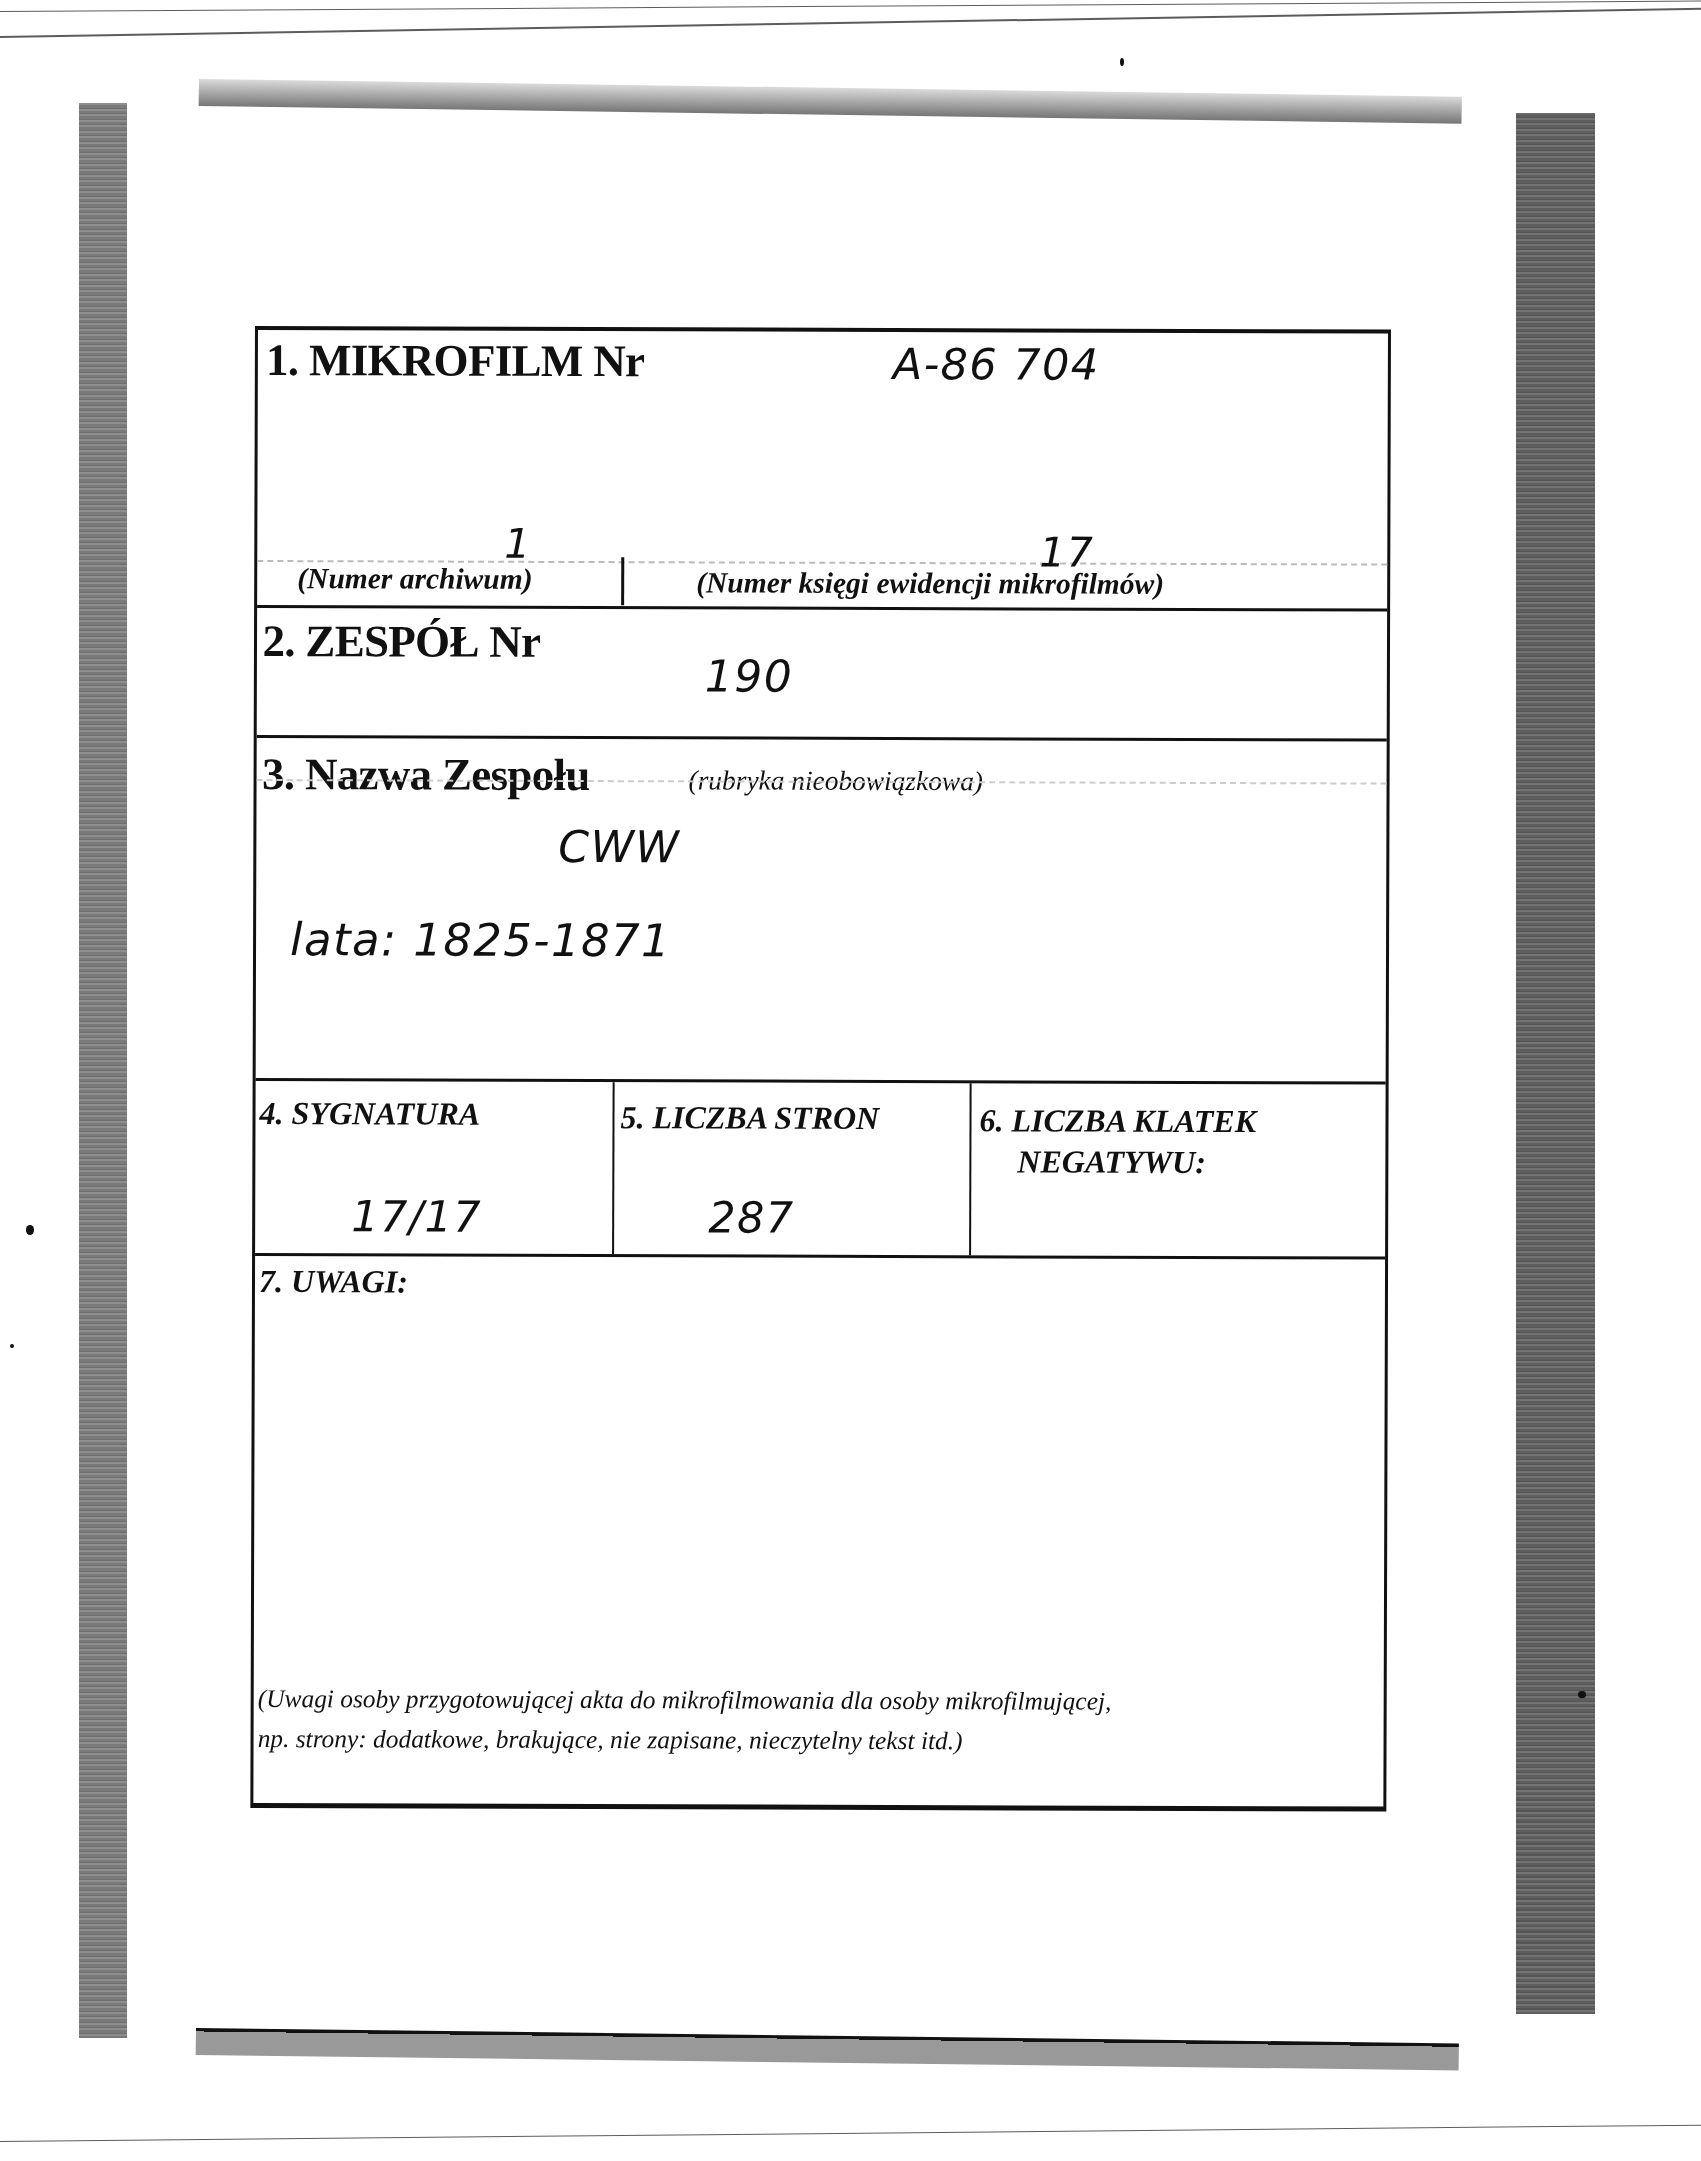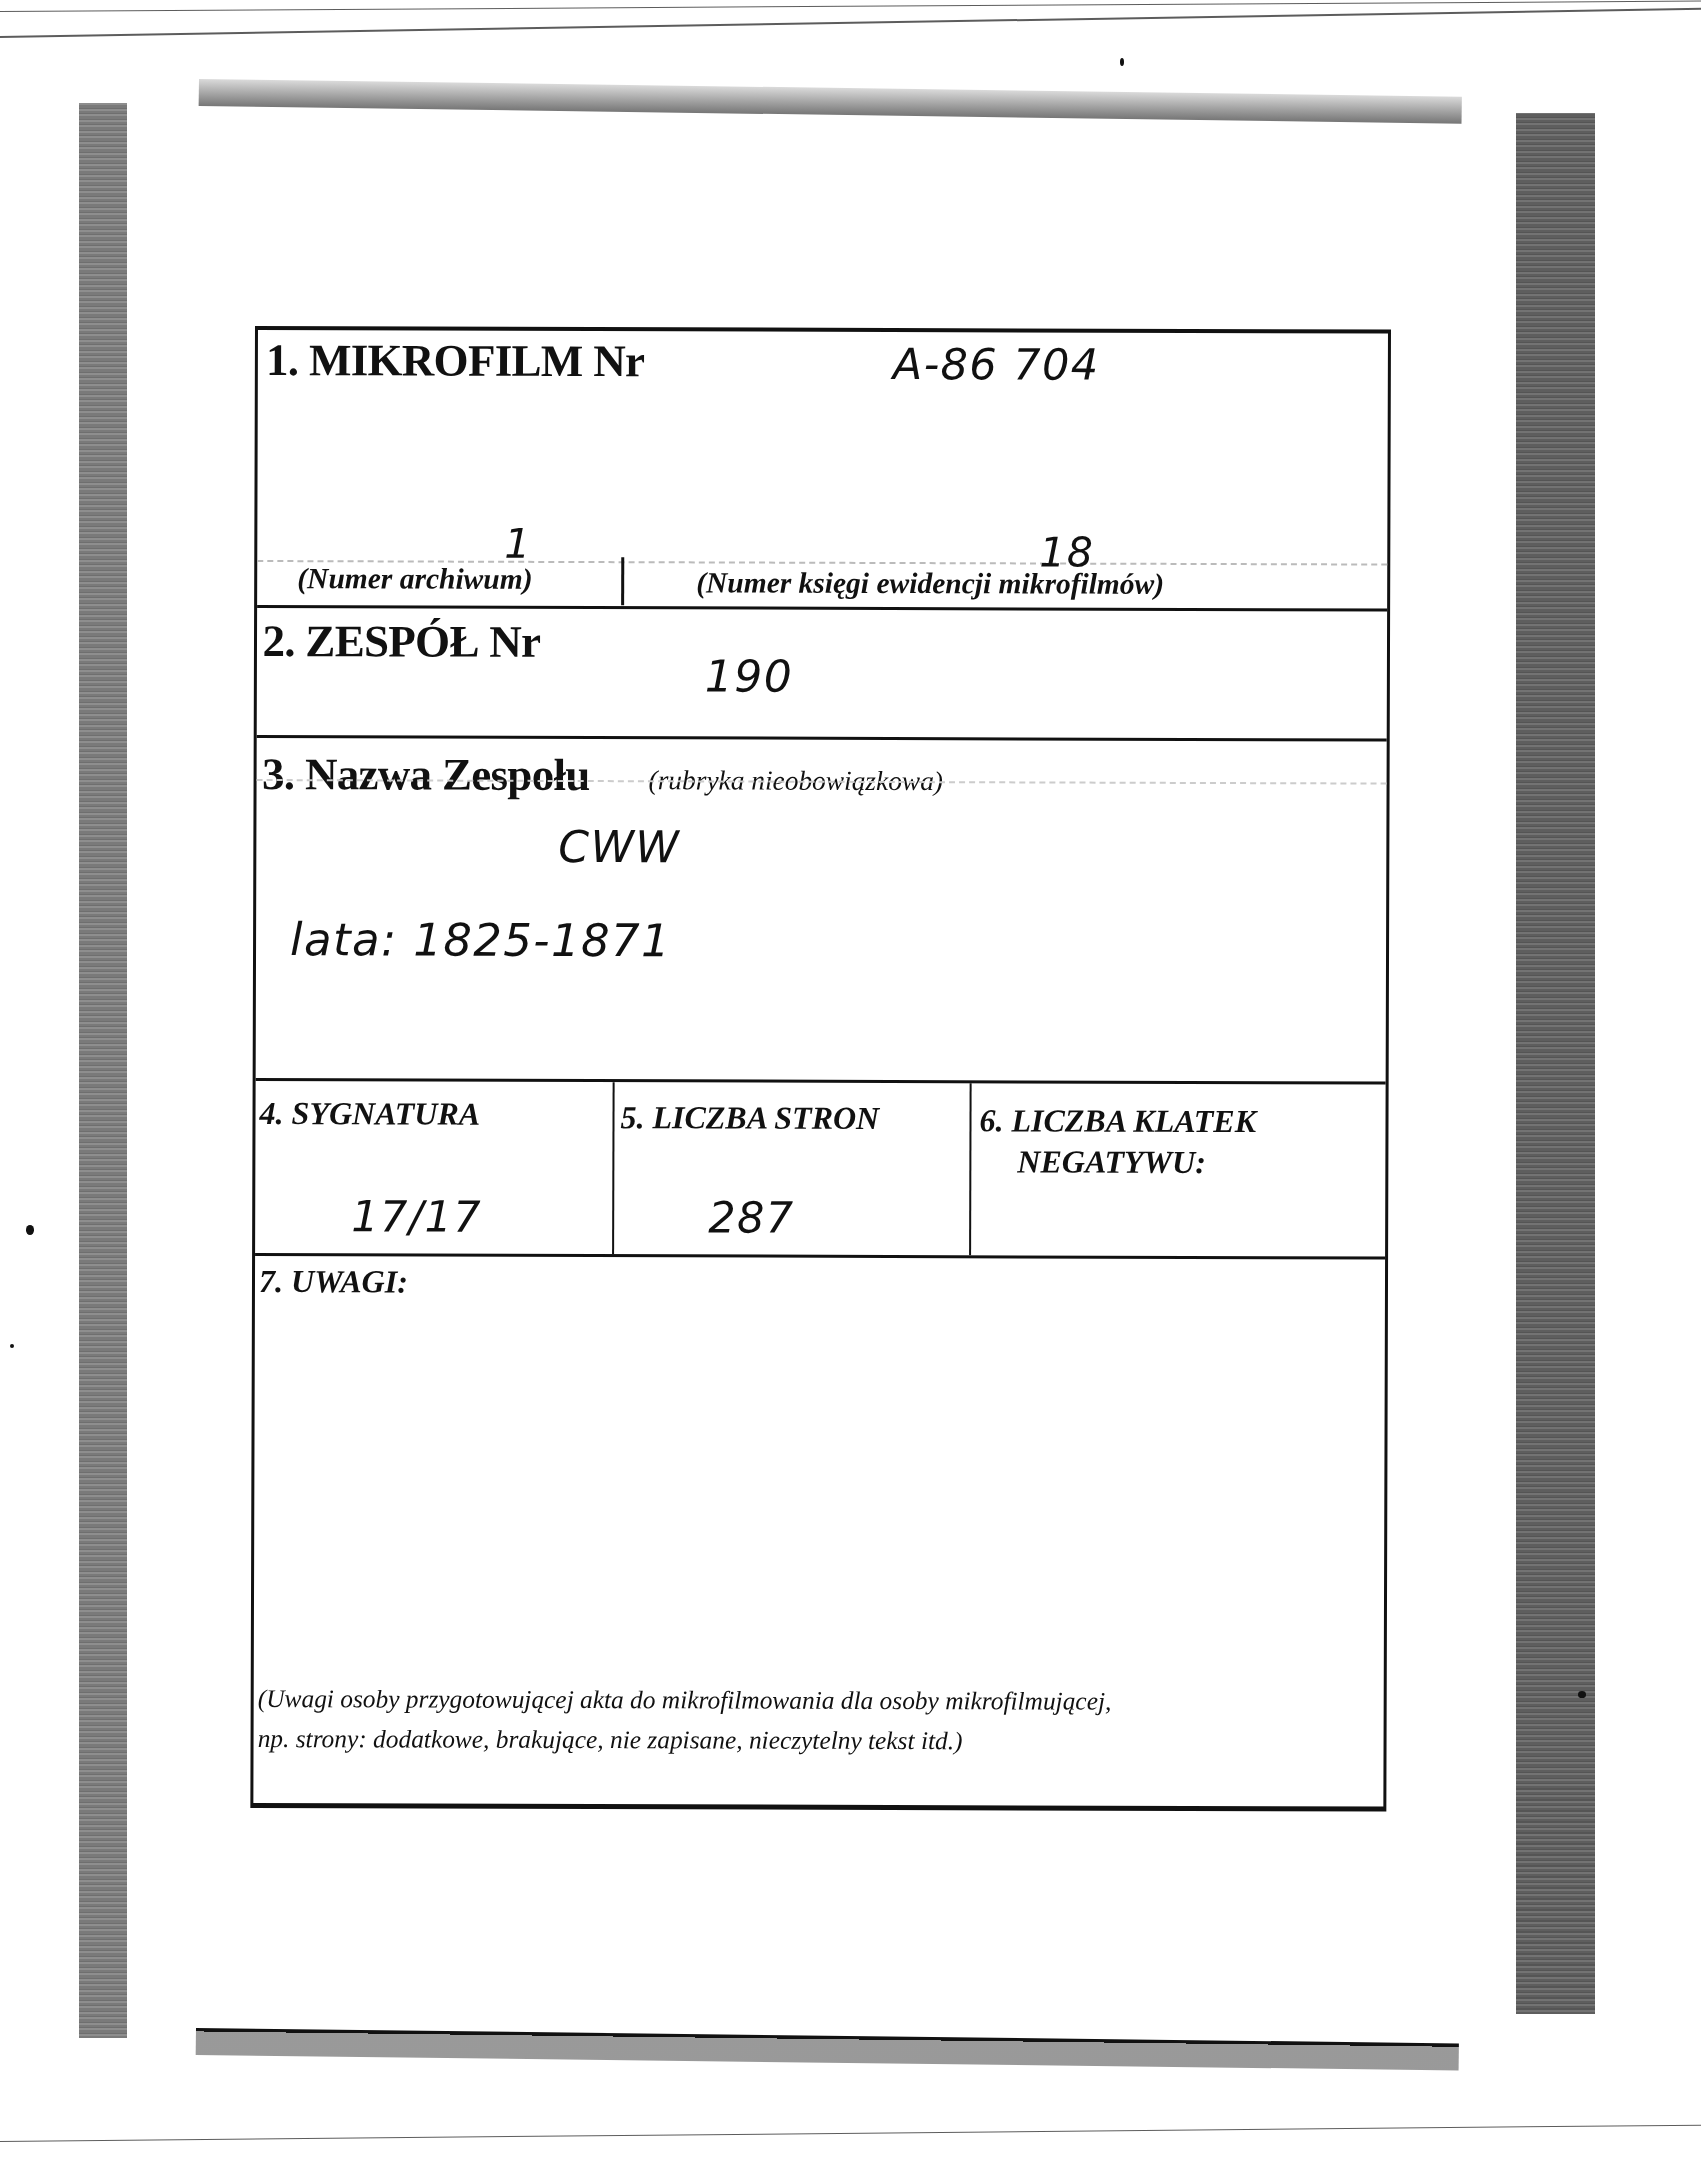--- a/index.html
+++ b/index.html
@@ -60,35 +60,35 @@
 <div class="speck" style="left:1578px;top:1691px;width:8.2px;height:6.9px;"></div>
 
 <div class="form">
 
   <div class="row r1">
     <div class="label-big" style="left:8.2px;top:4.1px;">1. MIKROFILM  Nr</div>
     <div class="hand" style="left:635px;top:6.9px;font-size:43px;">A-86 704</div>
 
     <div class="dotted" style="left:0;right:0;top:230px;"></div>
     <div class="hand" style="left:247px;top:189px;font-size:41px;">1</div>
-    <div class="hand" style="left:782px;top:196px;font-size:41px;">18</div>
+    <div class="hand" style="left:782px;top:196px;font-size:41px;">17</div>
 
     <div class="label-ital" style="left:4.1px;top:232px;margin-left:36px;">(Numer archiwum)</div>
     <div class="vdiv" style="left:364px;top:226px;height:48px;"></div>
     <div class="label-ital" style="left:439px;top:235px;">(Numer księgi ewidencji mikrofilmów)</div>
   </div>
 
   <div class="row r2">
     <div class="label-big" style="left:5.5px;top:6.9px;">2. ZESPÓŁ  Nr</div>
     <div class="hand" style="left:432px;top:41px;font-size:44px;margin-left:16px;">190</div>
   </div>
 
   <div class="row r3">
     <div class="label-big" style="left:5.5px;top:9.6px;">3. Nazwa Zespołu</div>
-    <div class="label-ital-light" style="left:392px;top:26px;">(rubryka nieobowiązkowa)</div>
+    <div class="label-ital-light" style="left:432px;top:26px;">(rubryka nieobowiązkowa)</div>
     <div class="hand" style="left:302px;top:82px;font-size:44px;">CWW</div>
     <div class="hand" style="left:34px;top:175px;font-size:45px;">lata: 1825-1871</div>
     <div class="dotted" style="left:0;right:0;top:41px;border-top-color:#ccc;"></div>
   </div>
 
   <div class="row r4">
     <div class="vdiv" style="left:357px;top:0;height:172px;width:2.1px;"></div>
     <div class="vdiv" style="left:714px;top:0;height:172px;width:2.1px;"></div>
 
     <div class="label-med" style="left:4.1px;top:13.7px;">4. SYGNATURA</div>

